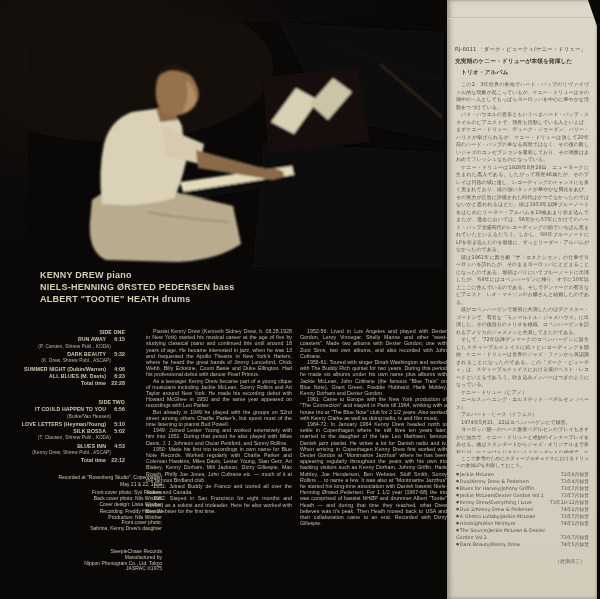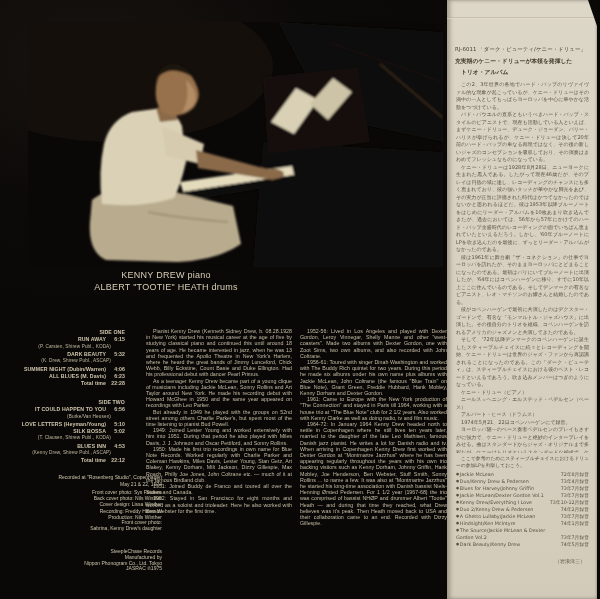--- a/index.html
+++ b/index.html
@@ -2,22 +2,22 @@
 <html><head>
 <meta charset="utf-8">
 <style>
   html,body{margin:0;padding:0;background:#050505;}
   .scene{position:relative;width:600px;height:599px;overflow:hidden;
          font-family:"Liberation Sans",sans-serif;background:#0a0908;}
   
   .cover{position:absolute;left:0;top:0;width:600px;height:599px;
          background:radial-gradient(ellipse 420px 260px at 90px 60px,#171310 0%,#0c0a08 55%,#090806 100%);}
   .photo{position:absolute;left:28px;top:22px;width:415px;height:245px;}
-  .artists{position:absolute;left:40px;top:270px;width:252px;text-align:center;
-           font-weight:normal;font-size:9px;line-height:11.8px;color:#d8cdb6;letter-spacing:.25px;}
+  .artists{position:absolute;left:40px;top:270px;width:252px;text-align:left;
+           font-weight:bold;font-size:9px;line-height:11.8px;color:#d8cdb6;letter-spacing:.25px;}
   .tracklist{position:absolute;left:18px;top:329px;width:107px;color:#d0c6ae;
              font-size:5.2px;font-weight:bold;letter-spacing:.1px;}
   .t-header{text-align:right;height:7.4px;}
   .trow{display:flex;height:7.4px;}
   .t-title{flex:1;text-align:right;}
   .t-time{width:19px;text-align:right;}
   .t-credit{text-align:right;padding-right:14px;height:7.2px;font-size:4.7px;font-weight:normal;color:#c3b9a2;}
   .side-gap{margin-top:11px;}
   .rblock{position:absolute;left:20px;width:142px;text-align:right;color:#cdc3ac;}
   .recorded{top:474px;font-size:5px;line-height:6.8px;}
@@ -86,20 +86,21 @@
         <path d="M128,86 L146,84 L150,98 L132,100 Z" fill="#8a6a49"></path>
         <path d="M128,64 Q130,48 146,46 Q162,48 168,62 Q173,72 169,80 Q166,88 156,92 Q142,96 134,90 Q126,80 128,64 Z" fill="#97714c"></path>
         <path d="M126,62 Q128,44 146,42 Q160,44 166,56 Q150,46 138,50 Q128,54 126,62 Z" fill="#1f160e"></path>
         <path d="M158,58 Q168,66 168,78 Q164,88 154,90 Q162,78 158,58 Z" fill="#b9956b" opacity="0.8"></path>
       </g>
     </svg>
 
     <div class="artists">
 
     <div>KENNY DREW piano</div>
+        <div>NIELS-HENNING ØRSTED PEDERSEN bass</div>
         <div>ALBERT "TOOTIE" HEATH drums</div>
       </div>
 
     <div class="tracklist">
       <div class="t-header">SIDE ONE</div>
       <div>
 
           <div class="trow">
             <span class="t-title">RUN AWAY</span>
             <span class="t-time">6:15</span>

